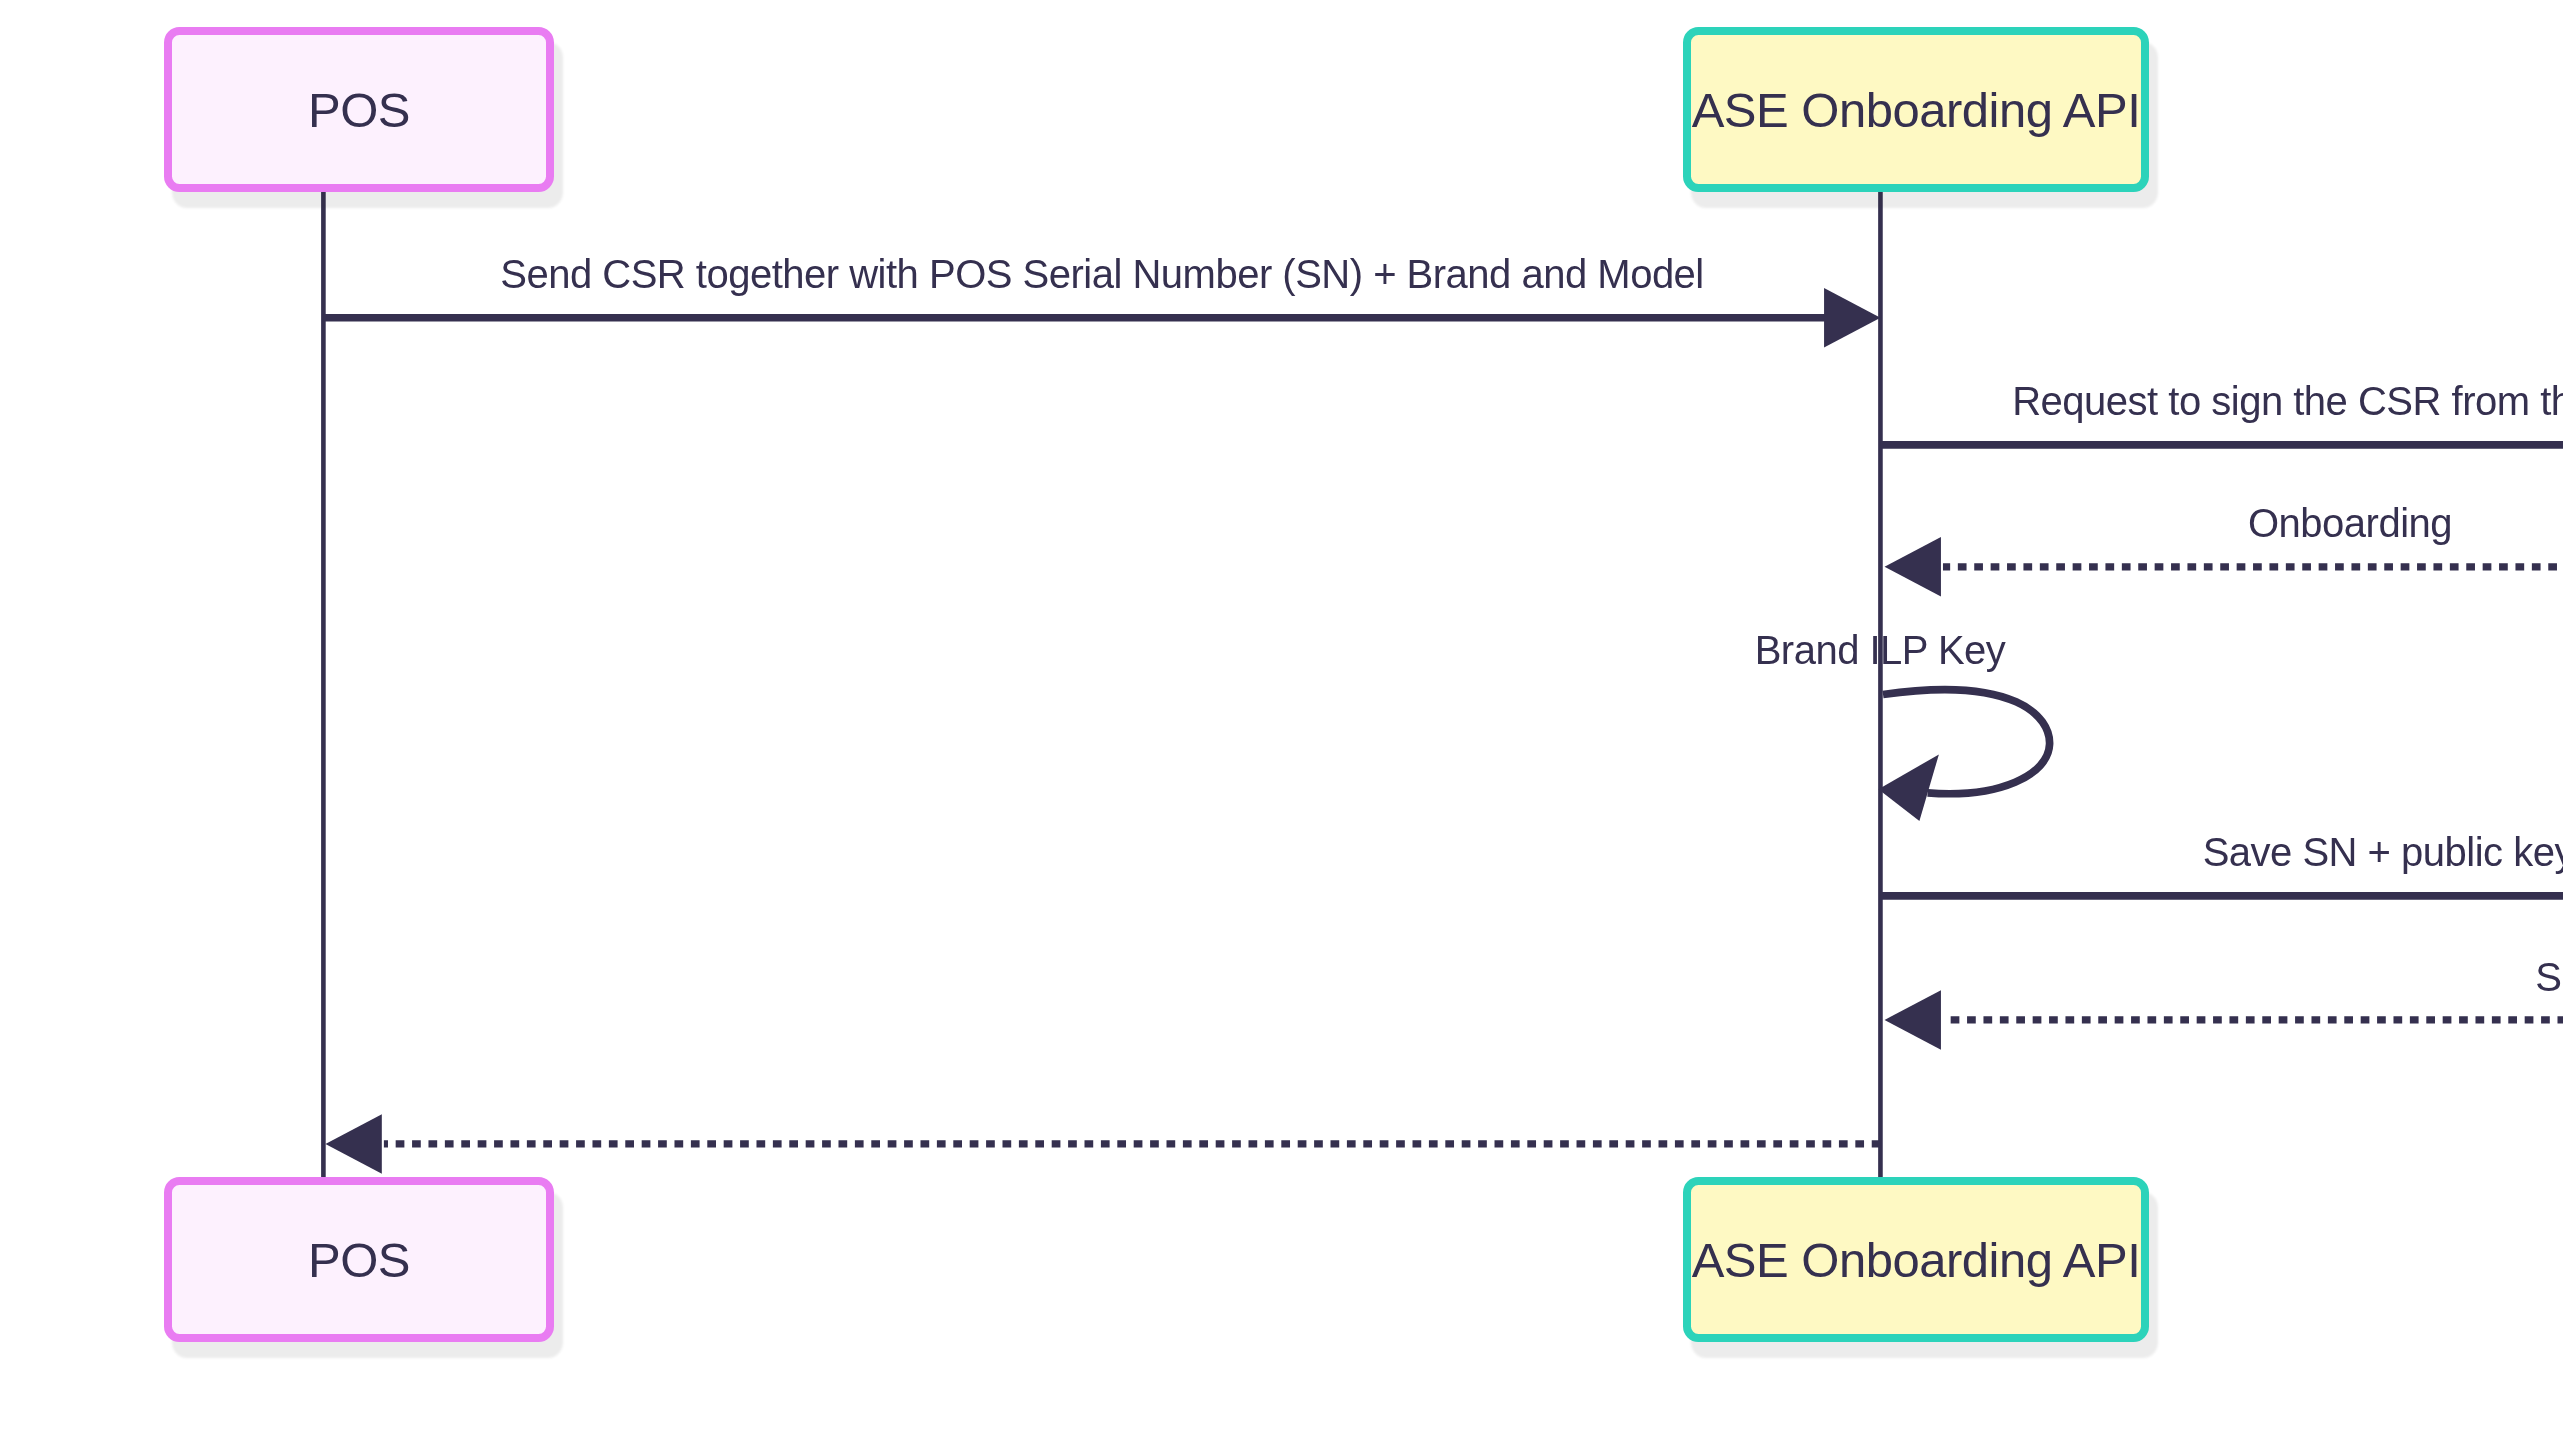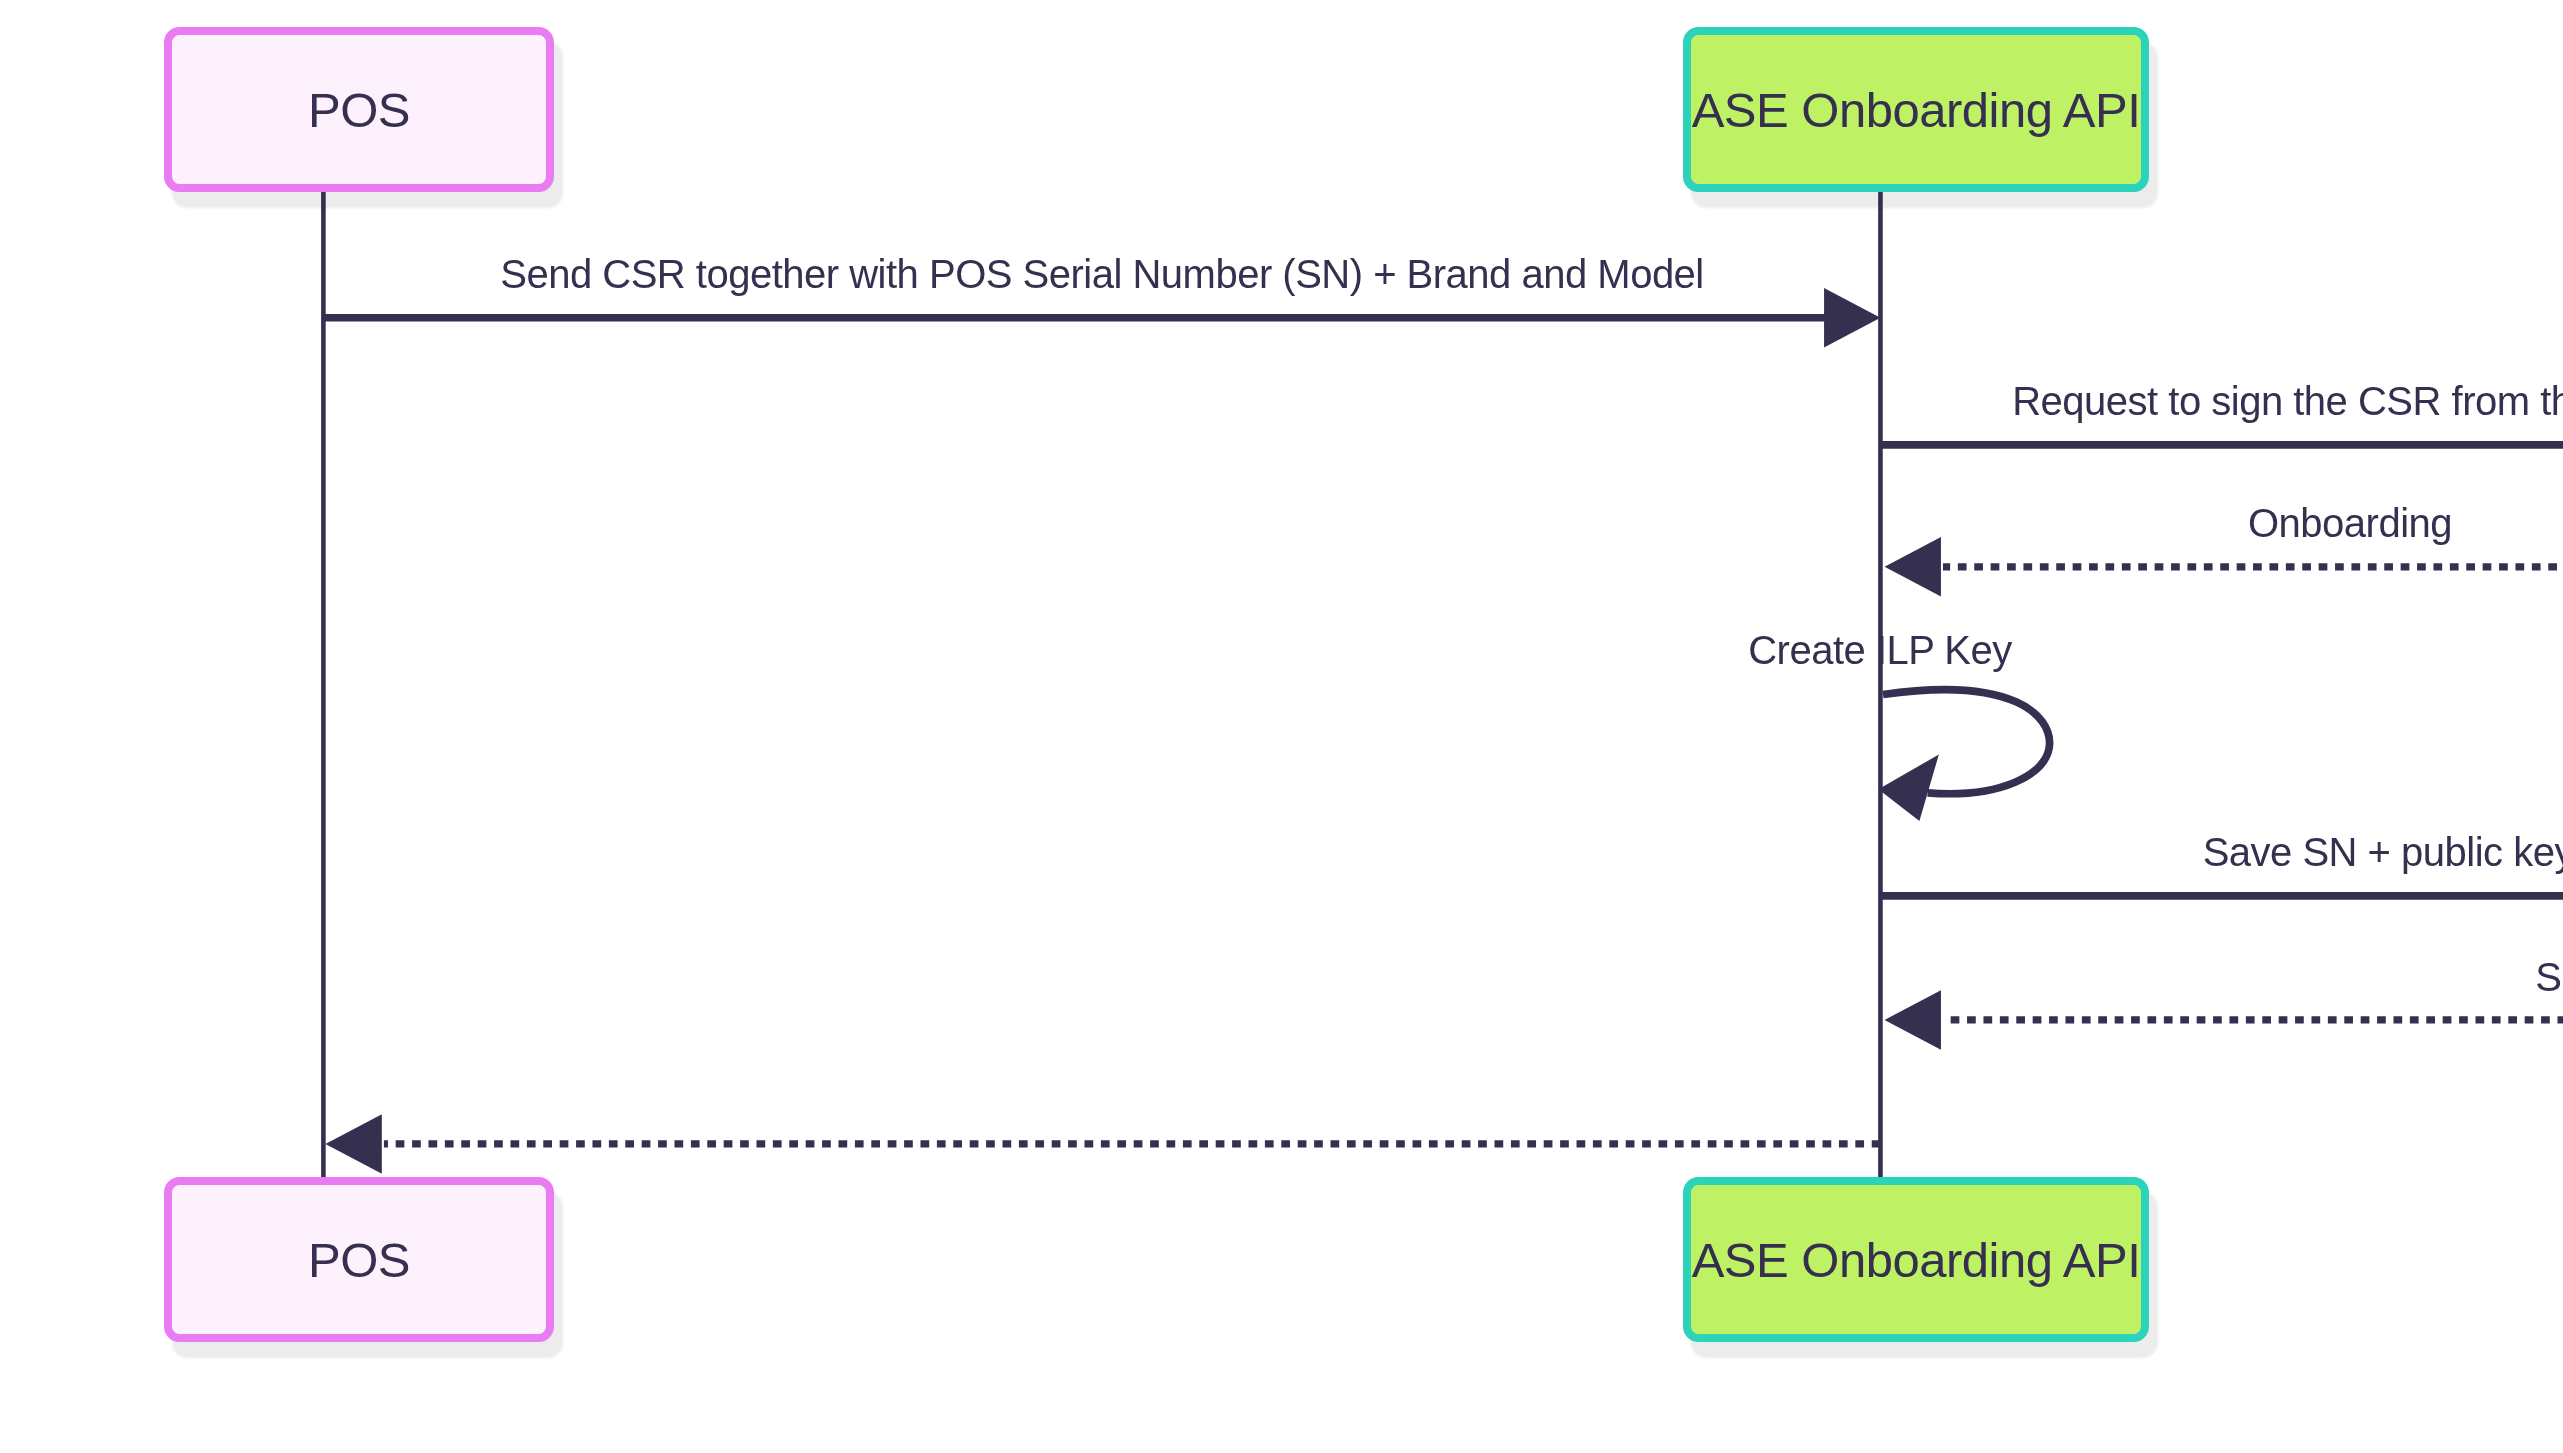--- a/index.html
+++ b/index.html
@@ -19,21 +19,21 @@
     border-radius:15.4px;
     display:flex;align-items:center;justify-content:center;
     font-size:49px;font-weight:500;color:#35304f;
     letter-spacing:-0.5px;
     box-shadow:8.2px 15.4px 2.6px rgba(40,40,40,0.09);
     margin-left:36px;
   }
   .row-top{top:27px;}
   .row-bottom{top:1177px;}
   .a-pos{left:128px;width:390px;border-color:#e97cf2;background:#fdf1fe;}
-  .a-api{left:1647px;width:466px;border-color:#2cd3ba;background:#bef264;}
+  .a-api{left:1647px;width:466px;border-color:#2cd3ba;background:#fef9c3;}
   .msg{
     position:absolute;
     transform:translate(-50%,-50%);
     white-space:nowrap;
     font-size:40px;font-weight:500;color:#35304f;
     letter-spacing:-0.5px;
   }
   .m1{left:1102px;top:274px;}
   .m2{left:2350px;top:401px;}
   .m3{left:2350px;top:523px;}
@@ -86,18 +86,18 @@
   <div class="actor row-bottom a-pos">
     <span>POS</span>
   </div>
   <div class="actor row-bottom a-api">
     <span>ASE Onboarding API</span>
   </div>
 
   <div class="msg m1">Send CSR together with POS Serial Number (SN) + Brand and Model</div>
   <div class="msg m2">Request to sign the CSR from the POS</div>
   <div class="msg m3">Onboarding</div>
-  <div class="msg m4">Create ILP Key</div>
+  <div class="msg m4">Brand ILP Key</div>
   <div class="msg m5">Save SN + public key + ILP Key (Terminal Key)</div>
   <div class="msg m6">Success</div>
 
 </div>
 
 
 </body></html>

